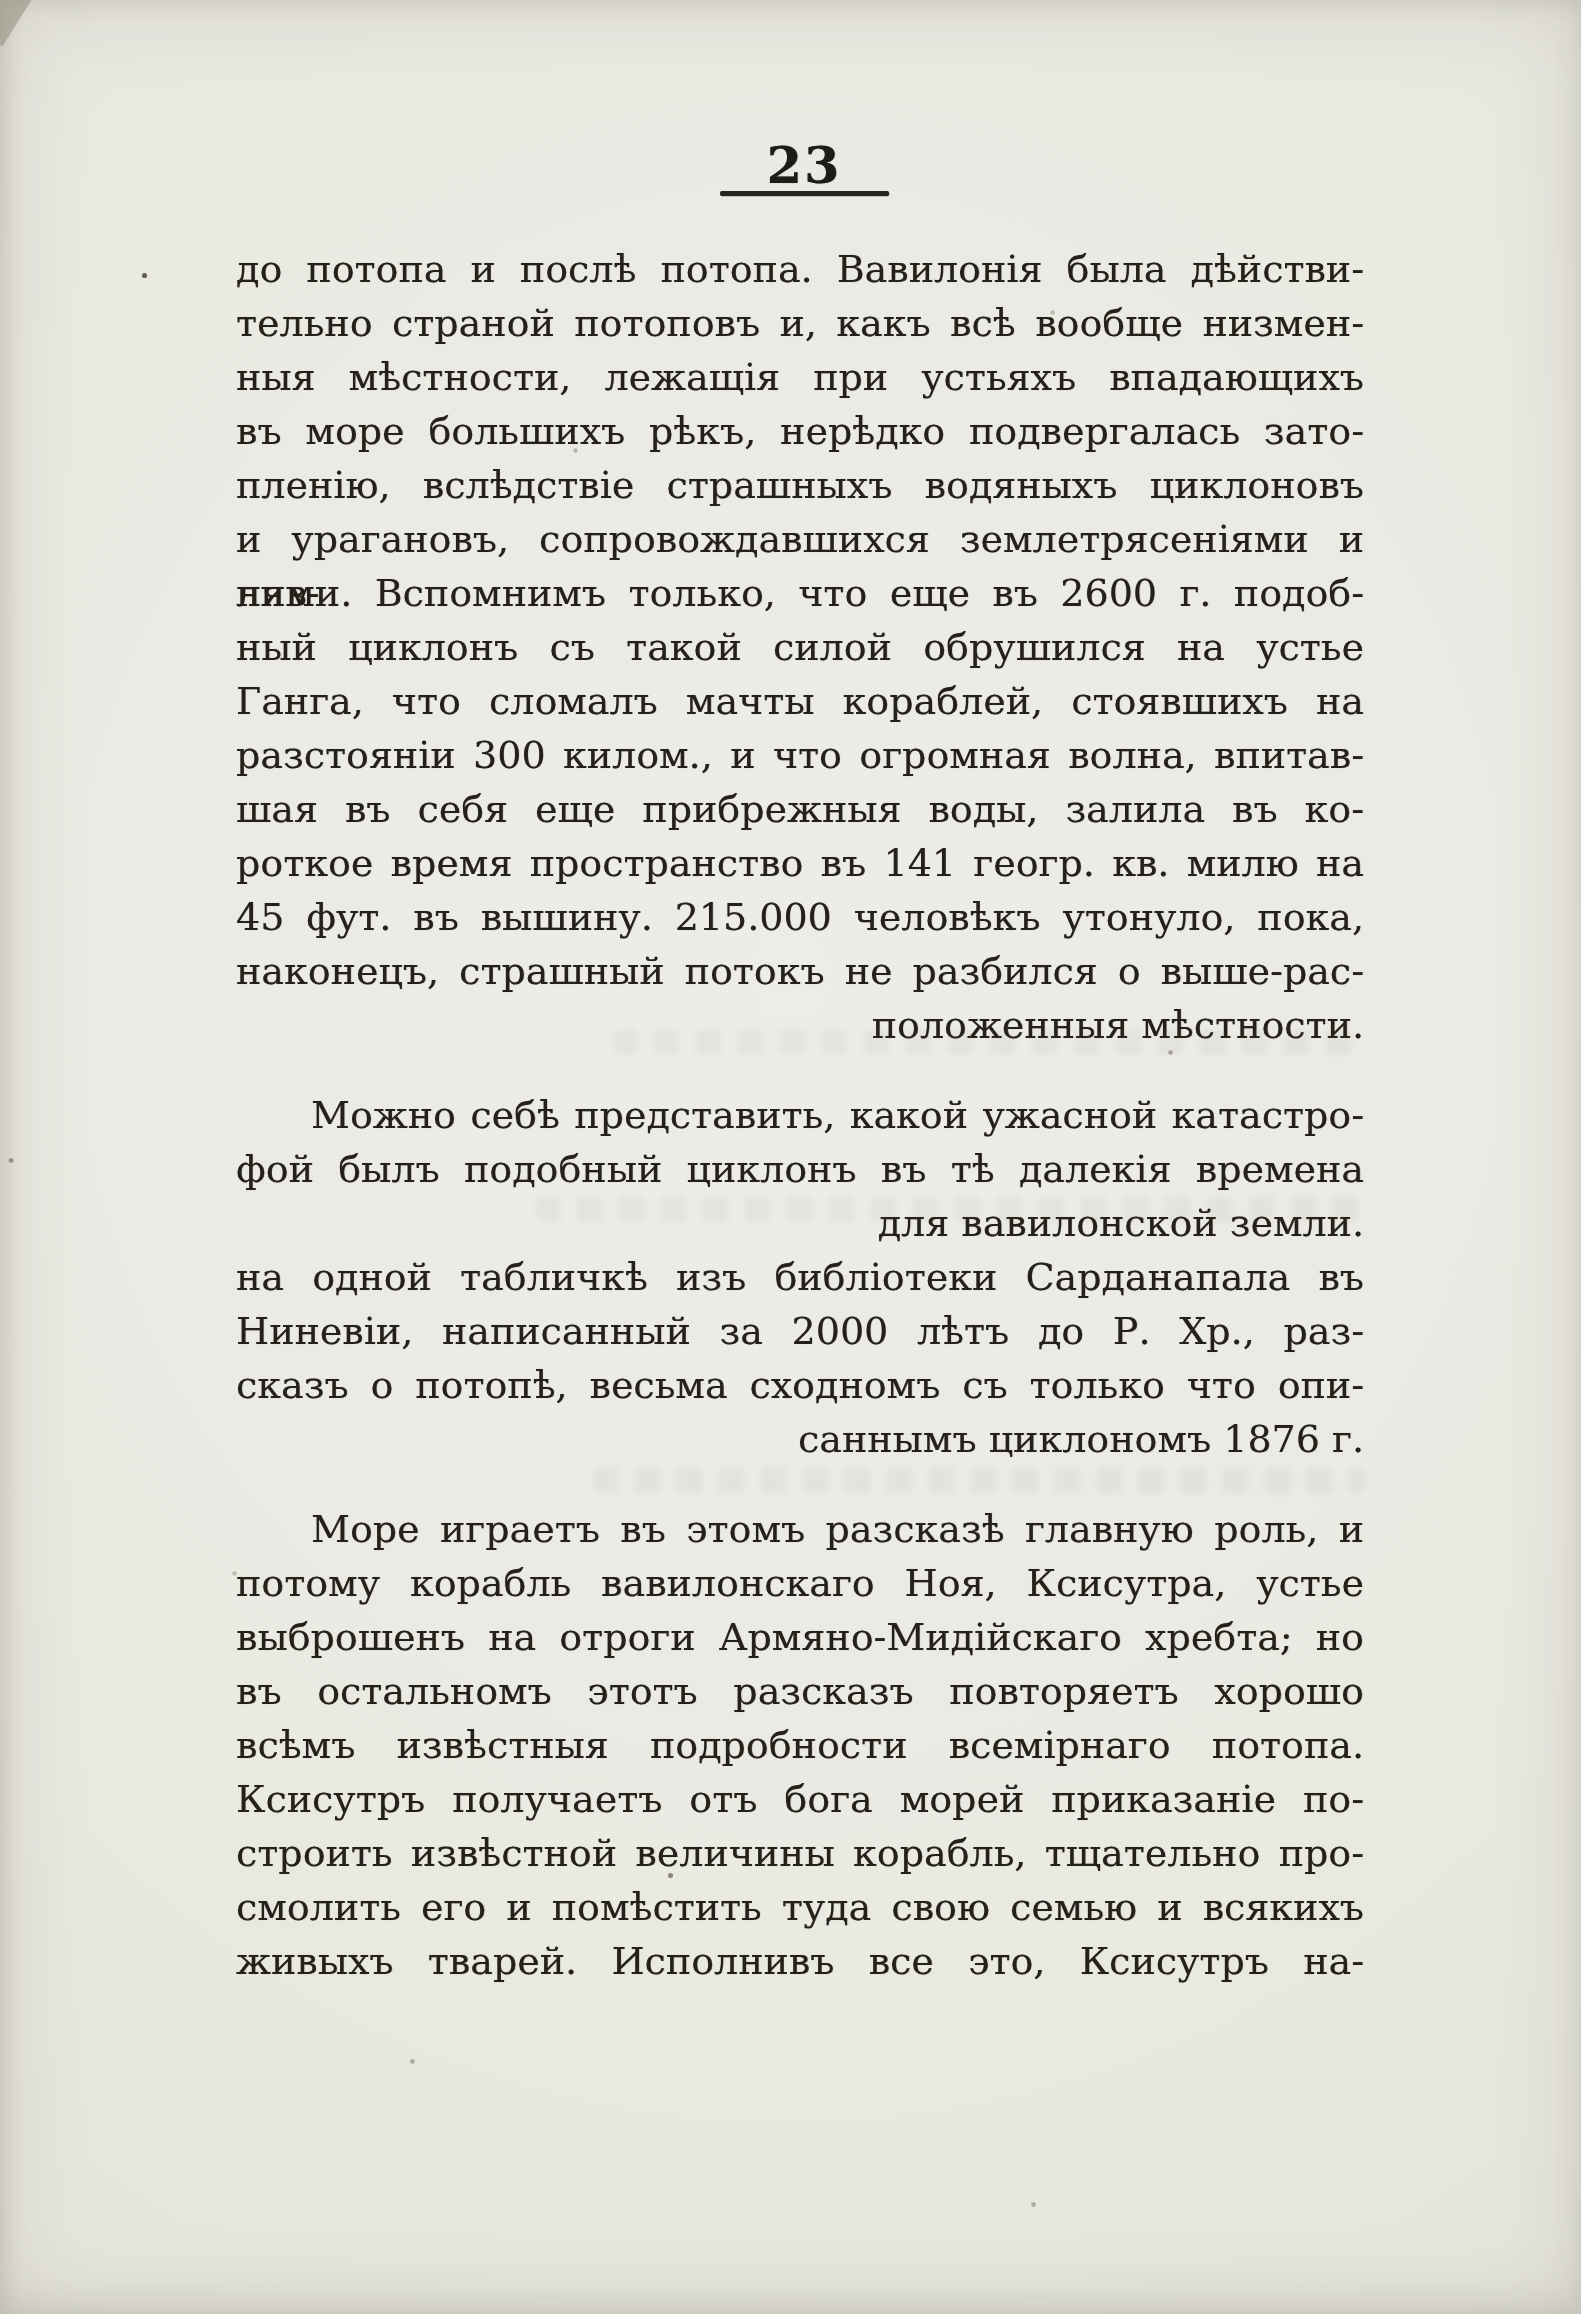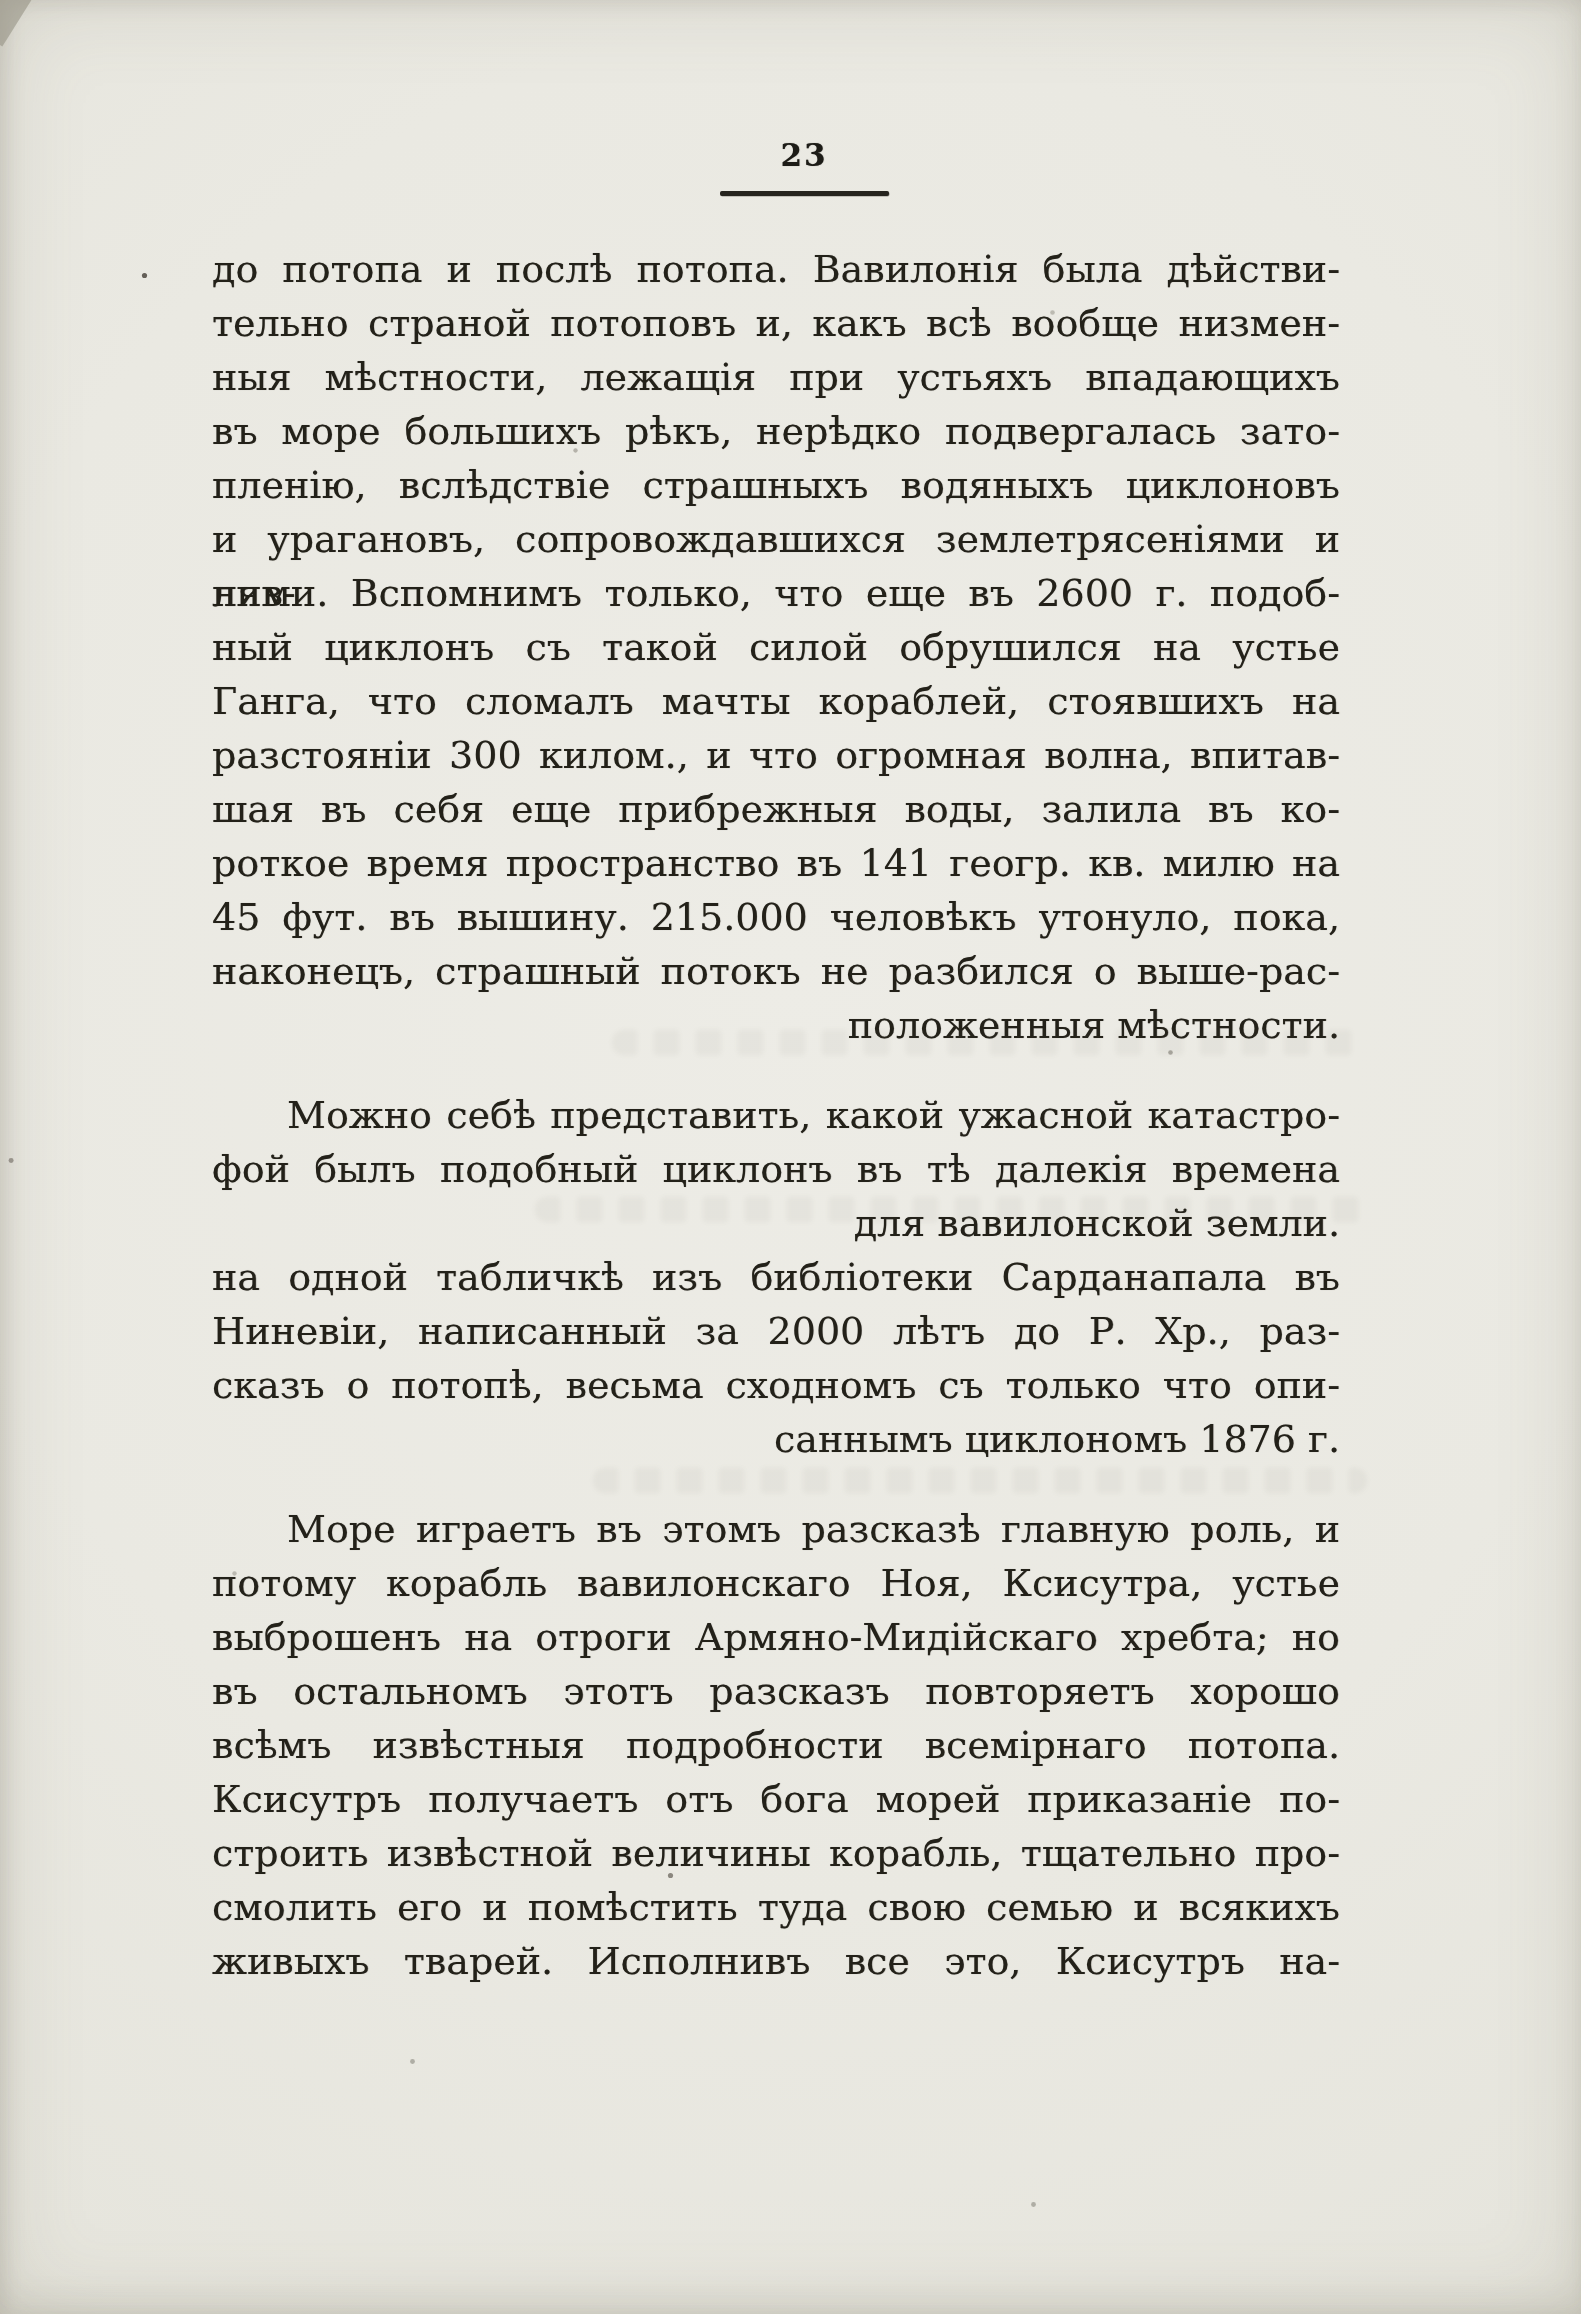--- a/index.html
+++ b/index.html
@@ -32,40 +32,40 @@
     opacity: 0.55;
   }
   .page-header {
     position: absolute;
     left: 0; right: 0;
     top: 140px;
     text-align: center;
     transform: translateX(13.4px);
   }
   .page-number {
-    font-size: 31px;
+    font-size: 51px;
     font-weight: bold;
     letter-spacing: 1.9px;
     line-height: 1;
     color: #1d1c17;
     text-shadow: 0.4px 0.4px 0.8px rgba(30, 28, 22, 0.55);
   }
   .header-rule {
     position: absolute;
     left: 720px;
     top: 191px;
     width: 169px;
     height: 4.8px;
     border-radius: 1.9px;
     background: #26241e;
     box-shadow: 0.5px 0.5px 0.5px rgba(30,28,22,0.4);
   }
   .text-block {
     position: absolute;
-    left: 212px;
+    left: 236px;
     top: 242px;
     width: 1128px;
     font-size: 38px;
     text-shadow: 0.3px 0.3px 0.7px rgba(35, 32, 26, 0.45);
   }
   .line {
     height: 54px;
     line-height: 54px;
     text-align: right;
     overflow: visible;

